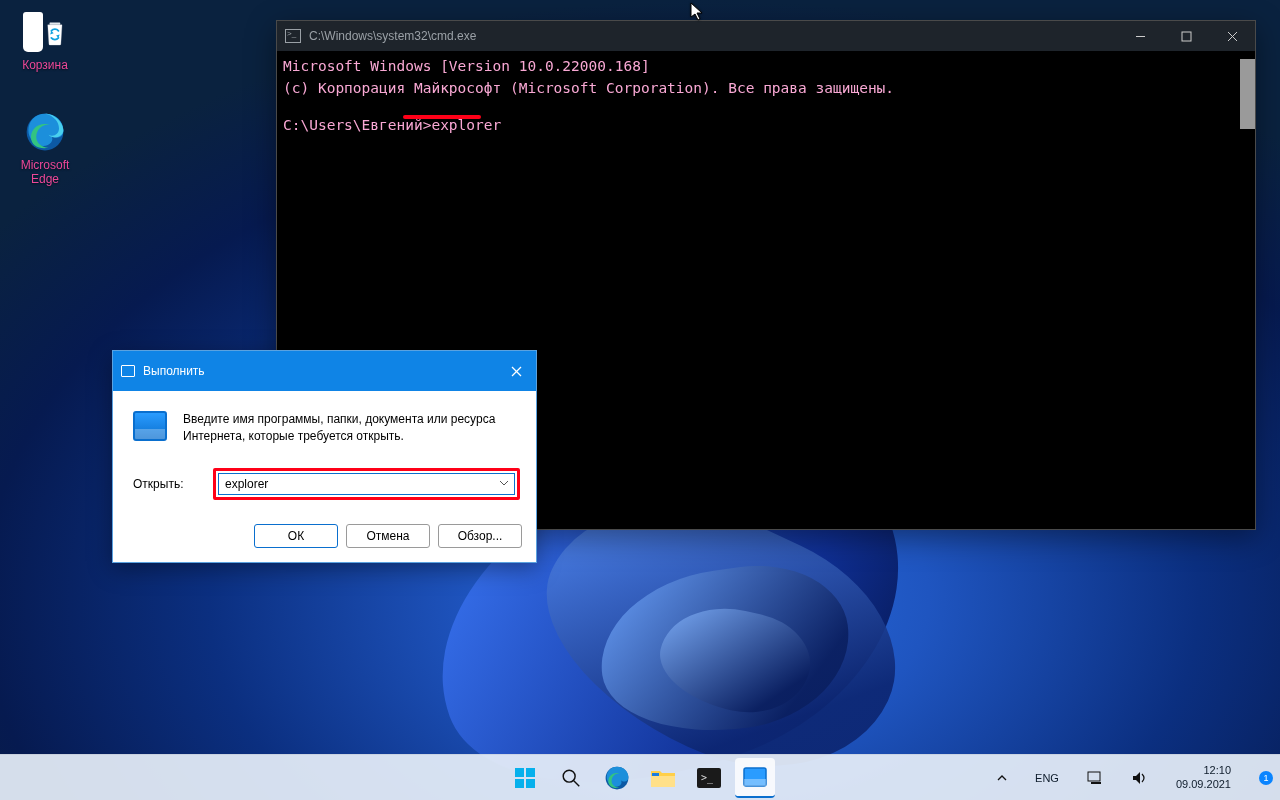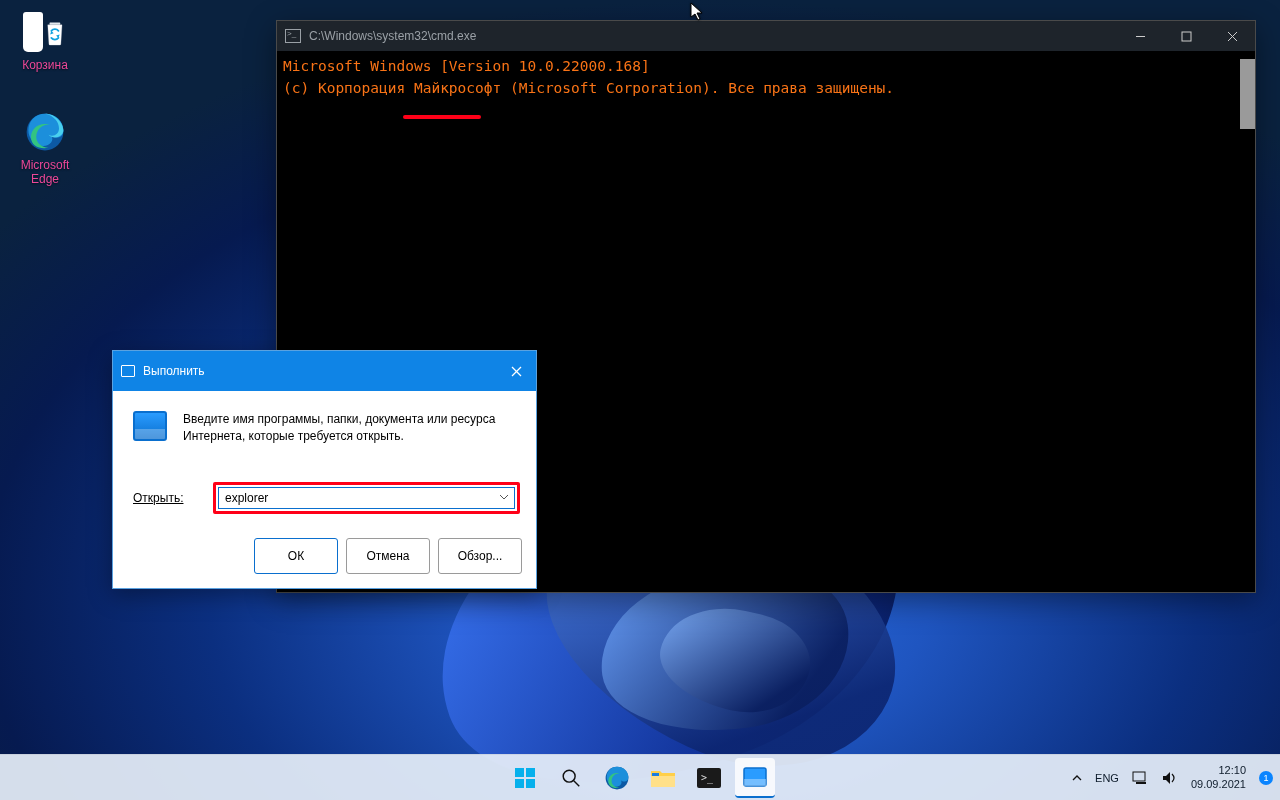--- a/index.html
+++ b/index.html
@@ -49,21 +49,21 @@
   background: #fff; border-radius: 3px 3px 5px 5px;
   position:relative;
 }
 .edge { left: 6px; top: 110px; }
 .edge .ic svg { width: 42px; height:42px; }
 
 
 .cmd {
   position: absolute;
   left: 276px; top: 20px;
-  width: 980px; height: 573px;
+  width: 980px; height: 510px;
   background: #1b1c1d;
   border: 1px solid #4a4a4a;
   box-shadow: 0 8px 28px rgba(0,0,0,.4);
 }
 .cmd .titlebar {
   height: 30px;
   background: #1e242b;
   display: flex;
   align-items: center;
   color: #9aa0a6;
@@ -83,21 +83,21 @@
   color:#ccc; cursor:pointer;
 }
 .cmd .body {
   padding: 4px 6px;
   background: #000;
   height: calc(100% - 30px);
   position: relative;
   font-family: "Consolas", monospace;
   font-size: 14.5px;
   line-height: 1.55;
-  color: #f97316;
+  color: #f9a8d4;
 }
 .cmd .scrollbar {
   position:absolute; right:0; top:8px; width:15px; height:70px;
   background: #9a9a9a;
 }
 .underline {
   position:absolute; left: 126px; top: 64px;
   width: 78px; height: 3.5px; background:#ff0018; border-radius:2px;
 }
 
@@ -135,21 +135,21 @@
   width:34px; height:30px; border:2px solid #0a6fce; border-radius:3px;
   flex:0 0 34px;
   background: linear-gradient(#2a9cff,#0a6fce);
   position:relative; overflow:hidden;
 }
 .rundlg .runicon::after{
   content:""; position:absolute; left:-6px; top:16px; width:50px;height:18px;
   background:#fff; transform:skewX(-20deg); opacity:.28;
 }
 .rundlg .instr { line-height:1.45; }
-.rundlg .openrow { display:flex; align-items:center; gap:12px; margin-top:36px;text-decoration:underline; }
+.rundlg .openrow { display:flex; align-items:center; gap:12px; margin-top:22px; }
 .rundlg .openlbl { width:68px; }
 .rundlg .combowrap {
   flex:1; position:relative;
   border: 3px solid #ff0018;
   padding: 2px;
   border-radius:2px;
 }
 .rundlg .combo {
   width:100%; height:22px;
   border:1px solid #0a6fce;
@@ -163,21 +163,21 @@
   position:absolute; right:8px; top:50%; transform:translateY(-50%);
   pointer-events:none;
 }
 .rundlg .comboarrow svg{width:10px;height:10px;}
 .rundlg .btnrow {
   display:flex; justify-content:flex-end; gap:8px;
   padding: 10px 14px 14px;
 }
 .rundlg button {
   background:#fff; border:1px solid #9a9a9a; border-radius:3px;
-  font-size:12px; height:36px; min-width:84px; cursor:pointer;
+  font-size:12px; height:24px; min-width:84px; cursor:pointer;
   font-family:inherit;
 }
 .rundlg button.ok { border-color:#0a6fce; }
 
 
 .taskbar {
   position:absolute; left:0; bottom:0; width:100%; height:46px;
   background: rgba(231,239,249,.92);
   border-top:1px solid rgba(0,0,0,.06);
   display:flex; align-items:center;
@@ -185,21 +185,21 @@
 .taskbar .center {
   position:absolute; left:50%; transform:translateX(-50%);
   display:flex; gap:6px; align-items:center;
 }
 .taskbar .center .tb {
   width:40px; height:40px; display:flex;align-items:center;justify-content:center;
   border-radius:4px; cursor:pointer;
 }
 .taskbar .center .tb.active{ background:rgba(255,255,255,.8); border-bottom:2px solid #0a6fce; }
 .taskbar .tray {
-  position:absolute; right:6px; display:flex; align-items:center; gap:12px;
+  position:absolute; right:6px; display:flex; align-items:center; gap:27px;
   font-size:11px; color:#0d1b2a;justify-content:flex-end;
 }
 .taskbar .tray .clk { text-align:right; line-height:1.25; }
 .taskbar .tray .ch { cursor:pointer; }
 .taskbar .tray svg { display:block; }
 
 .cursor {
   position:absolute; left:690px; top:2px; width:16px;height:20px; pointer-events:none;
 }
 .cursor svg{width:16px;height:20px;filter:drop-shadow(0 0 1px rgba(0,0,0,.6));}
@@ -262,20 +262,23 @@
             <line x1="1" y1="1" x2="10" y2="10" stroke="#ccc" stroke-width="1"></line>
             <line x1="10" y1="1" x2="1" y2="10" stroke="#ccc" stroke-width="1"></line>
           </svg>
       </div>
     </div>
   </div>
   <div class="body">
     <div>Microsoft Windows [Version 10.0.22000.168]</div>
     <div>(c) Корпорация Майкрософт (Microsoft Corporation). Все права защищены.</div>
     <div style="height:14px"></div>
+    <div>
+      <span>C:\Users\Евгений&gt;</span><span>explorer</span>
+    </div>
     <div class="underline"></div>
     <div class="scrollbar"></div>
   </div>
 </div>
 
 <div class="rundlg">
   <div class="titlebar">
     <div class="ticon"></div>
     <span>Выполнить</span>
     <div class="close">

